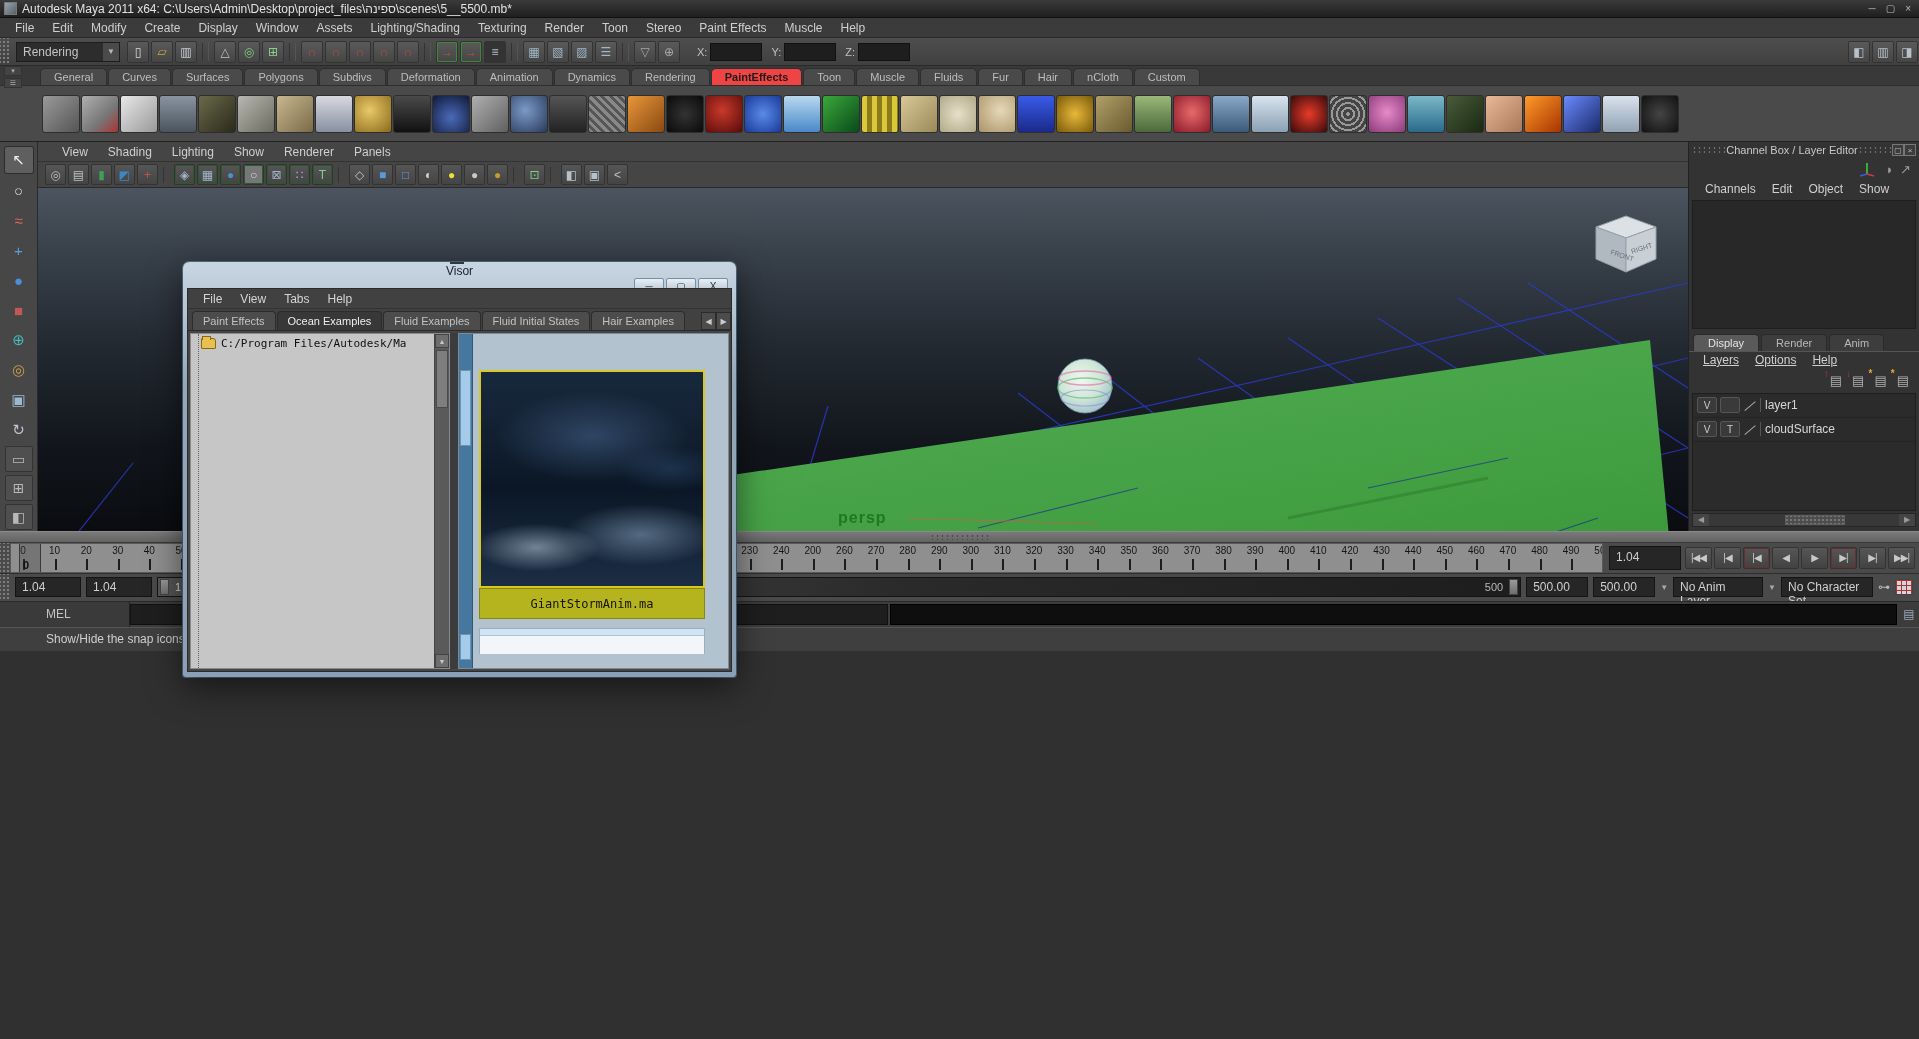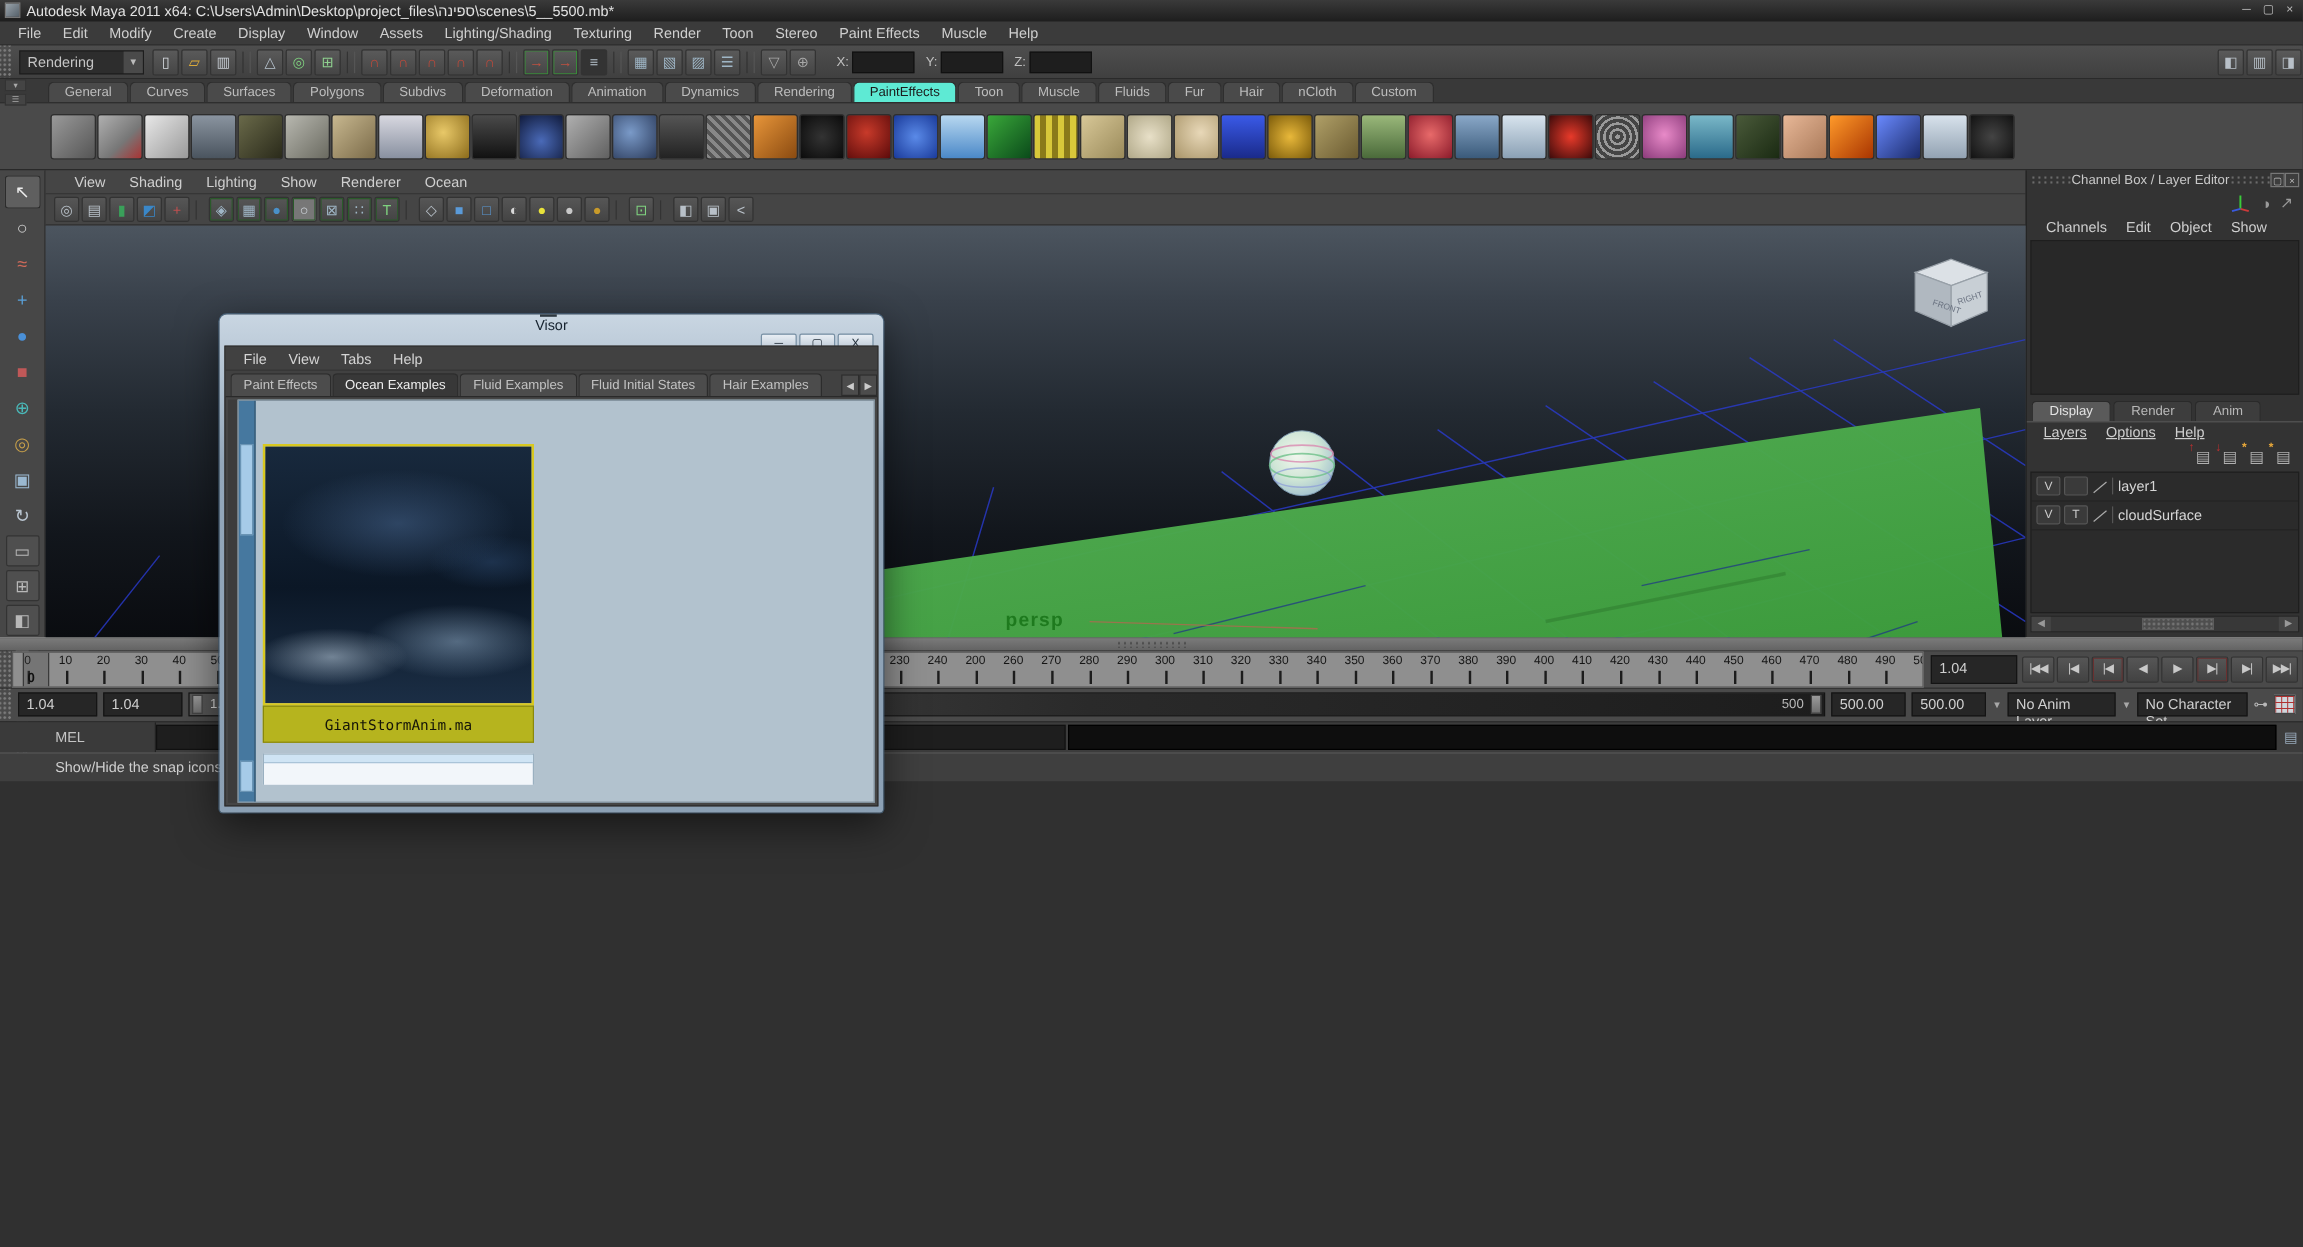--- a/index.html
+++ b/index.html
@@ -33,21 +33,21 @@
   .coords { display:flex; align-items:center; margin-left:10px; gap:3px; }
   .coords .clabel { color:#c0c0c0; font-size:11px; margin-left:6px; }
   .coords input { width:52px; height:18px; background:#1e1e1e; border:1px solid #111; color:#ccc; font-size:11px; padding:0 3px;}
   .statusline .spacer { flex:1; }
 
   
   .shelftabs { height:20px; background:#393939; display:flex; align-items:flex-end; padding-left:40px; border-bottom:1px solid #2e2e2e; flex:0 0 auto; position:relative;}
   .shelf-menu-col { position:absolute; left:4px; top:0; display:flex; flex-direction:column; gap:2px; }
   .shelf-menu-col span { font-size:7px; color:#aaa; background:#444; border:1px solid #333; width:18px; text-align:center; }
   .shelftab { padding:2px 13px; background:#4a4a4a; color:#bdbdbd; font-size:11px; border:1px solid #2e2e2e; border-bottom:none; border-radius:5px 5px 0 0; margin-right:1px; white-space:nowrap;}
-  .shelftab.active { background:#5eead4; color:#1c1c1c; }
+  .shelftab.active { background:#ef4444; color:#1c1c1c;font-weight:bold; }
   .shelficons { height:56px; background:#4a4a4a; display:flex; align-items:center; padding-left:42px; gap:1px; border-bottom:1px solid #222; flex:0 0 auto; overflow:hidden;}
   .brush { width:38px; height:38px; border-radius:3px; border:1px solid #2e2e2e; flex:0 0 auto; }
 
   
   .main { flex:1; display:flex; min-height:0; }
 
   
   .toolbox { width:38px; background:#474747; border-right:1px solid #2a2a2a; display:flex; flex-direction:column; align-items:center; padding-top:4px; flex:0 0 auto;}
   .tool { width:30px; height:28px; display:flex; align-items:center; justify-content:center; font-size:15px; margin-bottom:2px; border-radius:3px;}
   .tool.active { background:#5f5f5f; box-shadow:inset 0 0 0 1px #2c2c2c; }
@@ -467,21 +467,21 @@
     </div>
 
     <div class="center">
       <div class="panelmenus">
 
       <span class="menu-item">View</span>
           <span class="menu-item">Shading</span>
           <span class="menu-item">Lighting</span>
           <span class="menu-item">Show</span>
           <span class="menu-item">Renderer</span>
-          <span class="menu-item">Ocean</span>
+          <span class="menu-item">Panels</span>
         </div>
       <div class="paneltools">
 
       <div class="ptbtn">
             <span style="color: rgb(184, 192, 200);">◎</span>
           </div>
           <div class="ptbtn">
             <span style="color: rgb(184, 192, 200);">▤</span>
           </div>
           <div class="ptbtn">
@@ -970,20 +970,35 @@
             <div class="vtab">Fluid Examples</div>
             <div class="vtab">Fluid Initial States</div>
             <div class="vtab">Hair Examples</div>
           </div>
         <div class="vtab-arrows">
           <span>◀</span>
           <span>▶</span>
         </div>
       </div>
       <div class="visor-content">
+        <div class="vtree">
+          <div class="vtree-inner">
+            <div class="vtree-row">
+              <div class="vfolder"></div>
+              <span class="vtree-text">C:/Program Files/Autodesk/Ma</span>
+            </div>
+          </div>
+          <div class="vscroll">
+            <div class="vs-arrow">▲</div>
+            <div class="vs-track">
+                <div class="vs-thumb"></div>
+              </div>
+            <div class="vs-arrow">▼</div>
+          </div>
+        </div>
         <div class="vsplit"></div>
         <div class="vpane">
           <div class="vstrip">
             <div class="s1"></div>
             <div class="s2"></div>
           </div>
           <div class="vcards">
             <div class="vcard">
               <div class="vthumb"></div>
               <div class="vlabel">GiantStormAnim.ma</div>

